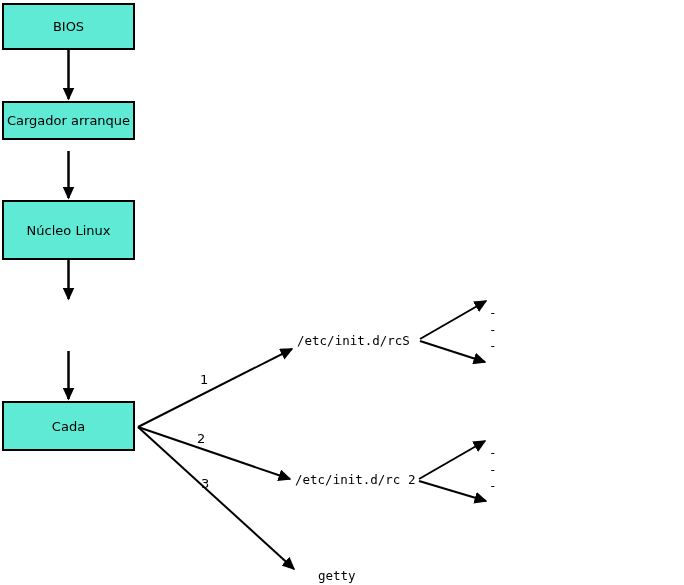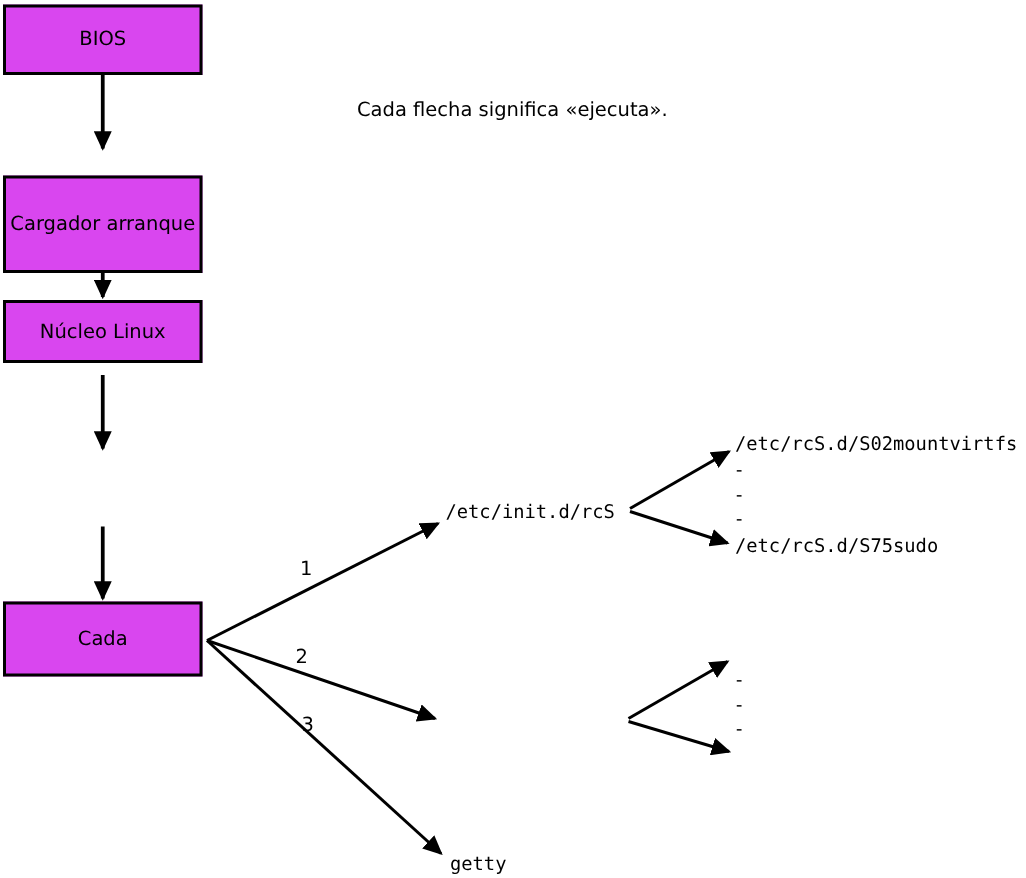--- a/index.html
+++ b/index.html
@@ -17,31 +17,31 @@
     position: absolute;
     left: 0; top: 0;
     width: 684px; height: 585px;
   }
   .flow-box {
     position: absolute;
     left: 2px;
     width: 133px;
     box-sizing: border-box;
     border: 2px solid #000000;
-    background: #d946ef;
+    background: #5eead4;
     display: flex;
     align-items: center;
     justify-content: center;
     font-size: 13px;
     line-height: 1;
     white-space: nowrap;
   }
   .box-bios      { top: 3px;   height: 47px; }
-  .box-cargador  { top: 117px; height: 65px; }
-  .box-nucleo    { top: 200px; height: 42px; }
+  .box-cargador  { top: 101px; height: 39px; }
+  .box-nucleo    { top: 200px; height: 60px; }
   .box-initramfs { top: 301px; height: 50px; }
   .box-init      { top: 401px; height: 50px; }
   .note {
     position: absolute;
     left: 238px; top: 66px;
     font-size: 13px;
     line-height: 15px;
     white-space: nowrap;
   }
   .edge-num {
@@ -54,21 +54,21 @@
   .num-3 { left: 201px; top: 477px; }
   .mono {
     position: absolute;
     font-family: "DejaVu Sans Mono", "Liberation Mono", monospace;
     font-size: 12.5px;
     line-height: 15px;
     white-space: pre;
   }
   .t-rcs   { left: 297px; top: 333px; }
   .t-rc2   { left: 295px; top: 472px; }
-  .t-getty { left: 300px; top: 568px; }
+  .t-getty { left: 318px; top: 568px; }
   .t-s02   { left: 490px; top: 288px; }
   .t-dash-a1 { left: 489px; top: 305px; }
   .t-dash-a2 { left: 489px; top: 322px; }
   .t-dash-a3 { left: 489px; top: 338px; }
   .t-s75   { left: 490px; top: 356px; }
   .t-s10   { left: 490px; top: 428px; }
   .t-dash-b1 { left: 489px; top: 445px; }
   .t-dash-b2 { left: 489px; top: 462px; }
   .t-dash-b3 { left: 489px; top: 478px; }
   .t-s99   { left: 490px; top: 496px; }
@@ -93,37 +93,35 @@
     <line x1="138" y1="427" x2="290" y2="479" stroke="#000000" stroke-width="2" marker-end="url(#ah)"></line>
     <line x1="138" y1="427" x2="294" y2="569" stroke="#000000" stroke-width="2" marker-end="url(#ah)"></line>
 
     <line x1="420" y1="339" x2="486" y2="301" stroke="#000000" stroke-width="2" marker-end="url(#ah)"></line>
     <line x1="420" y1="341" x2="485" y2="362" stroke="#000000" stroke-width="2" marker-end="url(#ah)"></line>
 
     <line x1="419" y1="479" x2="485" y2="441" stroke="#000000" stroke-width="2" marker-end="url(#ah)"></line>
     <line x1="419" y1="481" x2="486" y2="501" stroke="#000000" stroke-width="2" marker-end="url(#ah)"></line>
   </svg>
 
-  <div class="note">Cada flecha significa «ejecuta».</div>
 
   <div class="flow-box box-bios">BIOS</div>
   <div class="flow-box box-cargador">Cargador arranque</div>
   <div class="flow-box box-nucleo">Núcleo Linux</div>
   <div class="flow-box box-init">Cada</div>
 
   <div class="edge-num num-1">1</div>
   <div class="edge-num num-2">2</div>
   <div class="edge-num num-3">3</div>
 
   <div class="mono t-rcs">/etc/init.d/rcS</div>
+  <div class="mono t-rc2">/etc/init.d/rc 2</div>
   <div class="mono t-getty">getty</div>
 
-  <div class="mono t-s02">/etc/rcS.d/S02mountvirtfs</div>
   <div class="mono t-dash-a1">-</div>
   <div class="mono t-dash-a2">-</div>
   <div class="mono t-dash-a3">-</div>
-  <div class="mono t-s75">/etc/rcS.d/S75sudo</div>
 
   <div class="mono t-dash-b1">-</div>
   <div class="mono t-dash-b2">-</div>
   <div class="mono t-dash-b3">-</div>
 
 </div>
 
 </body></html>

